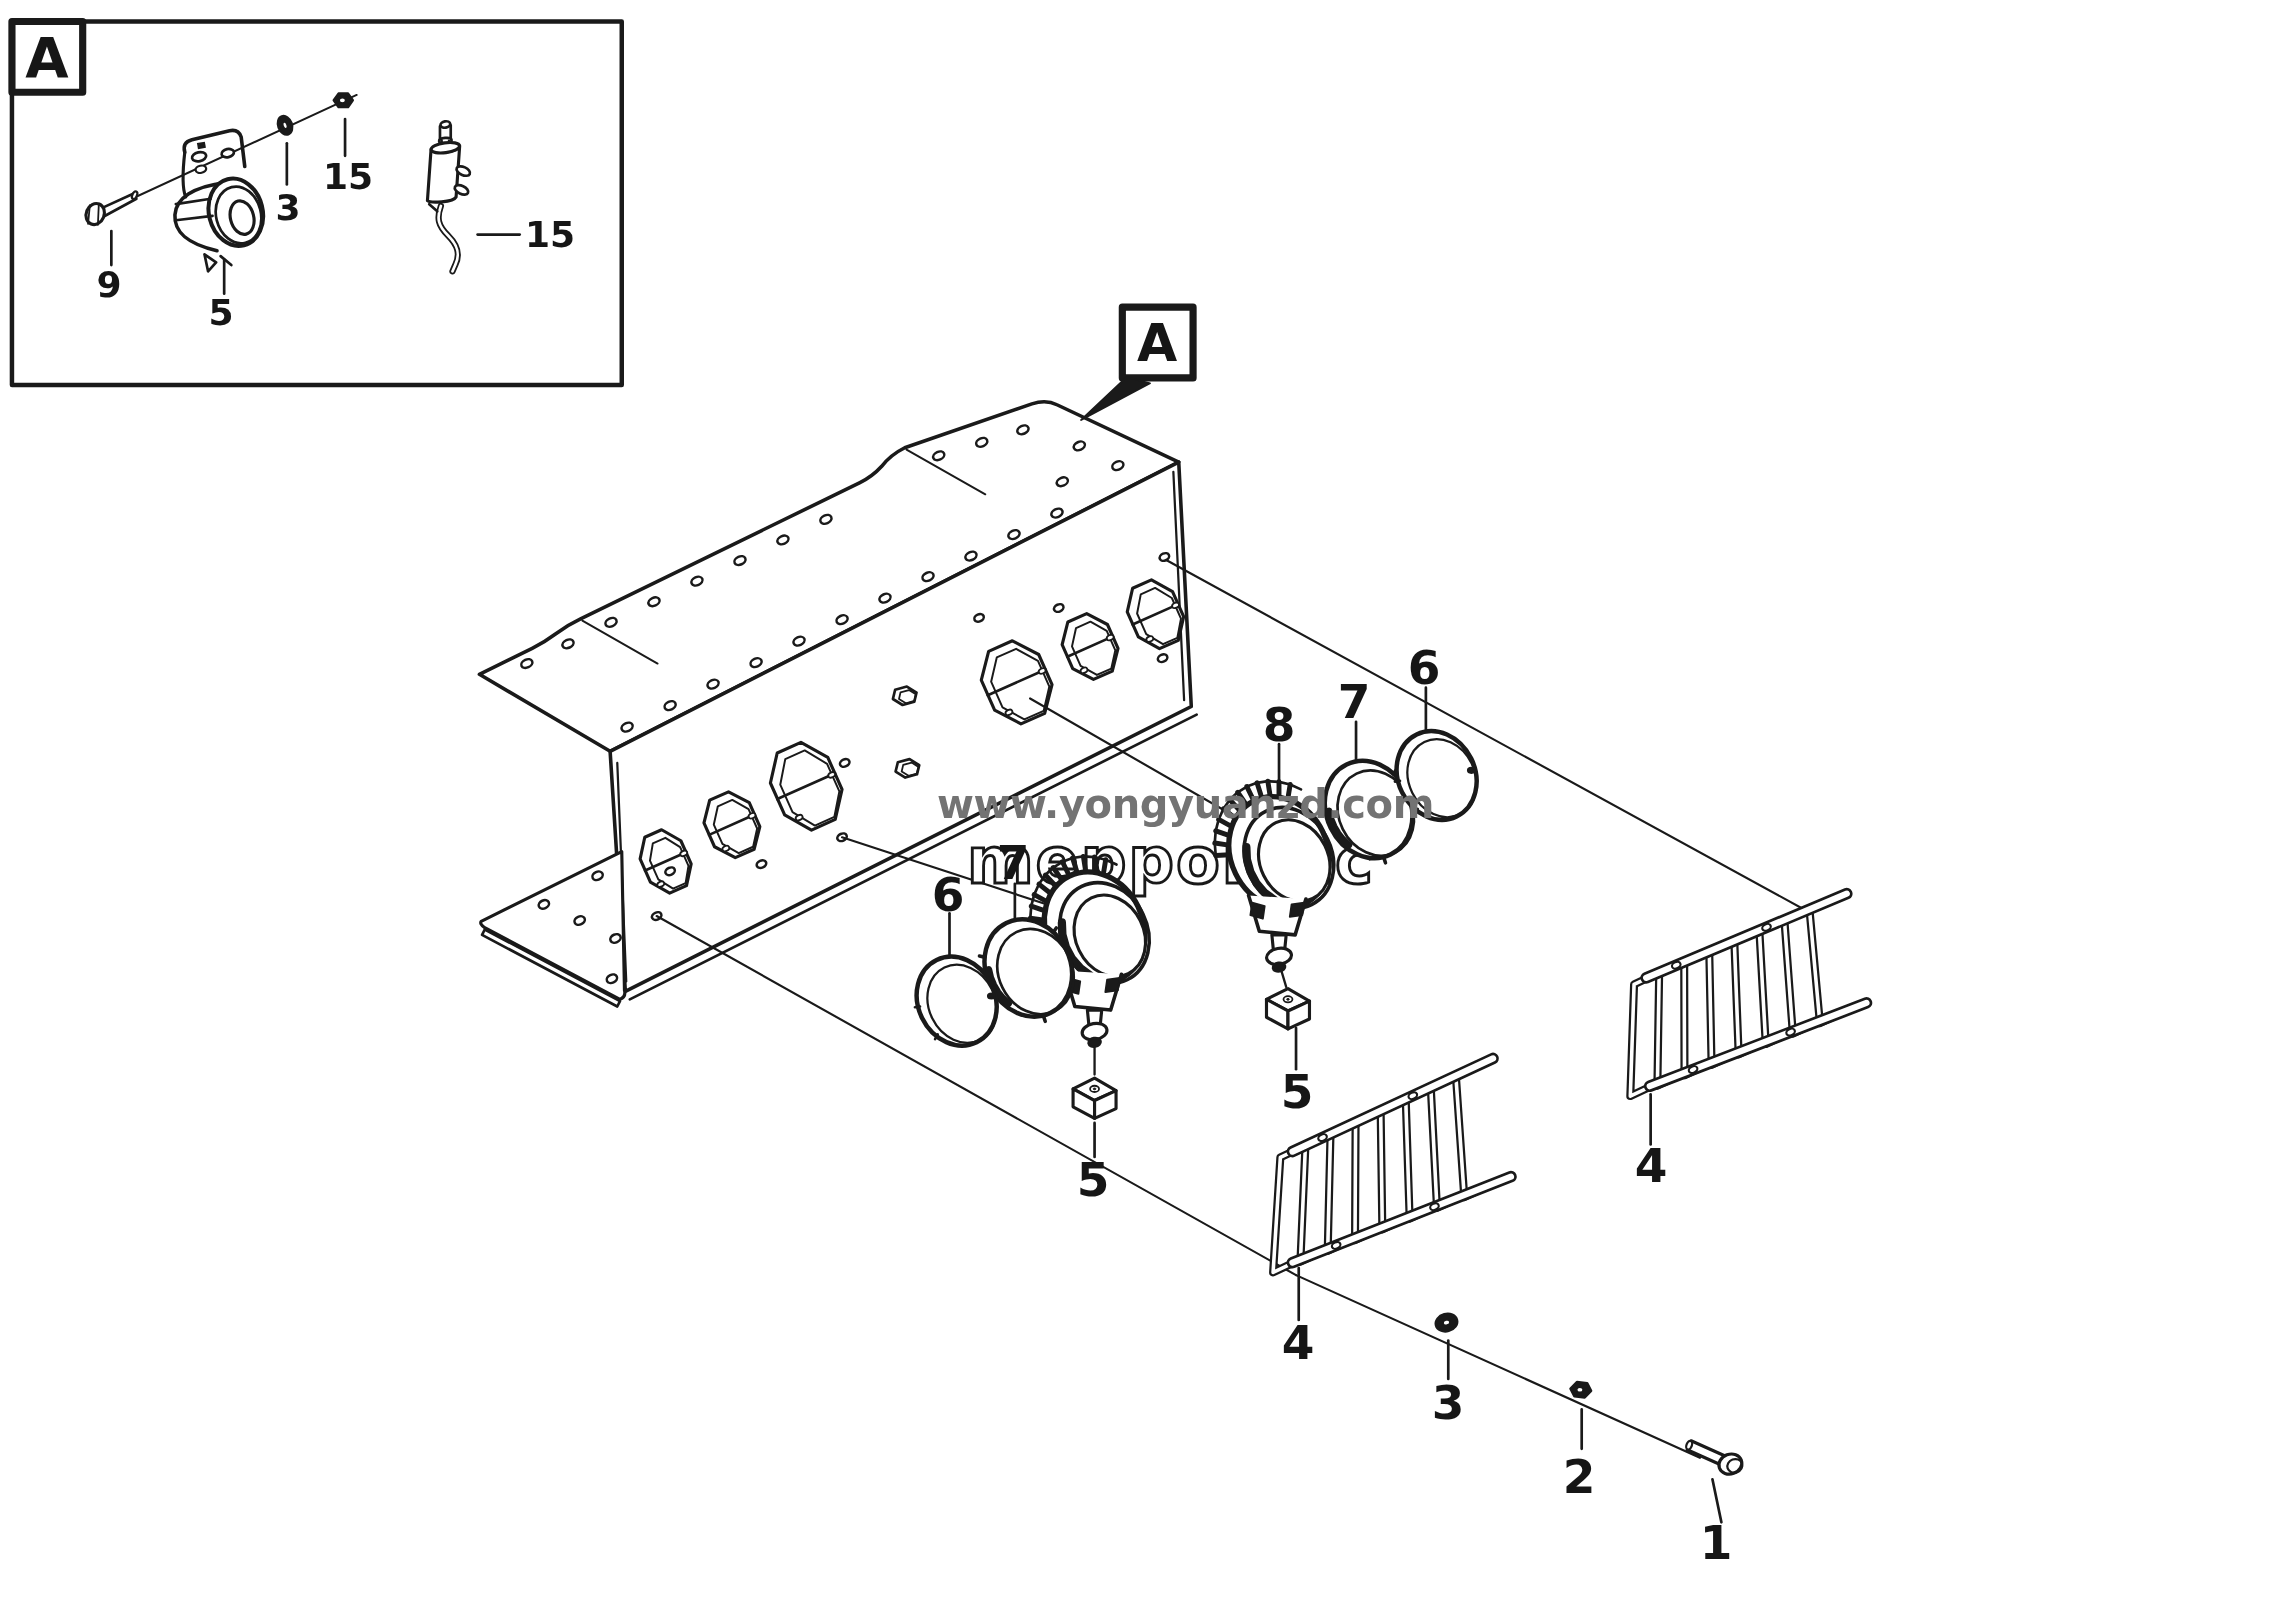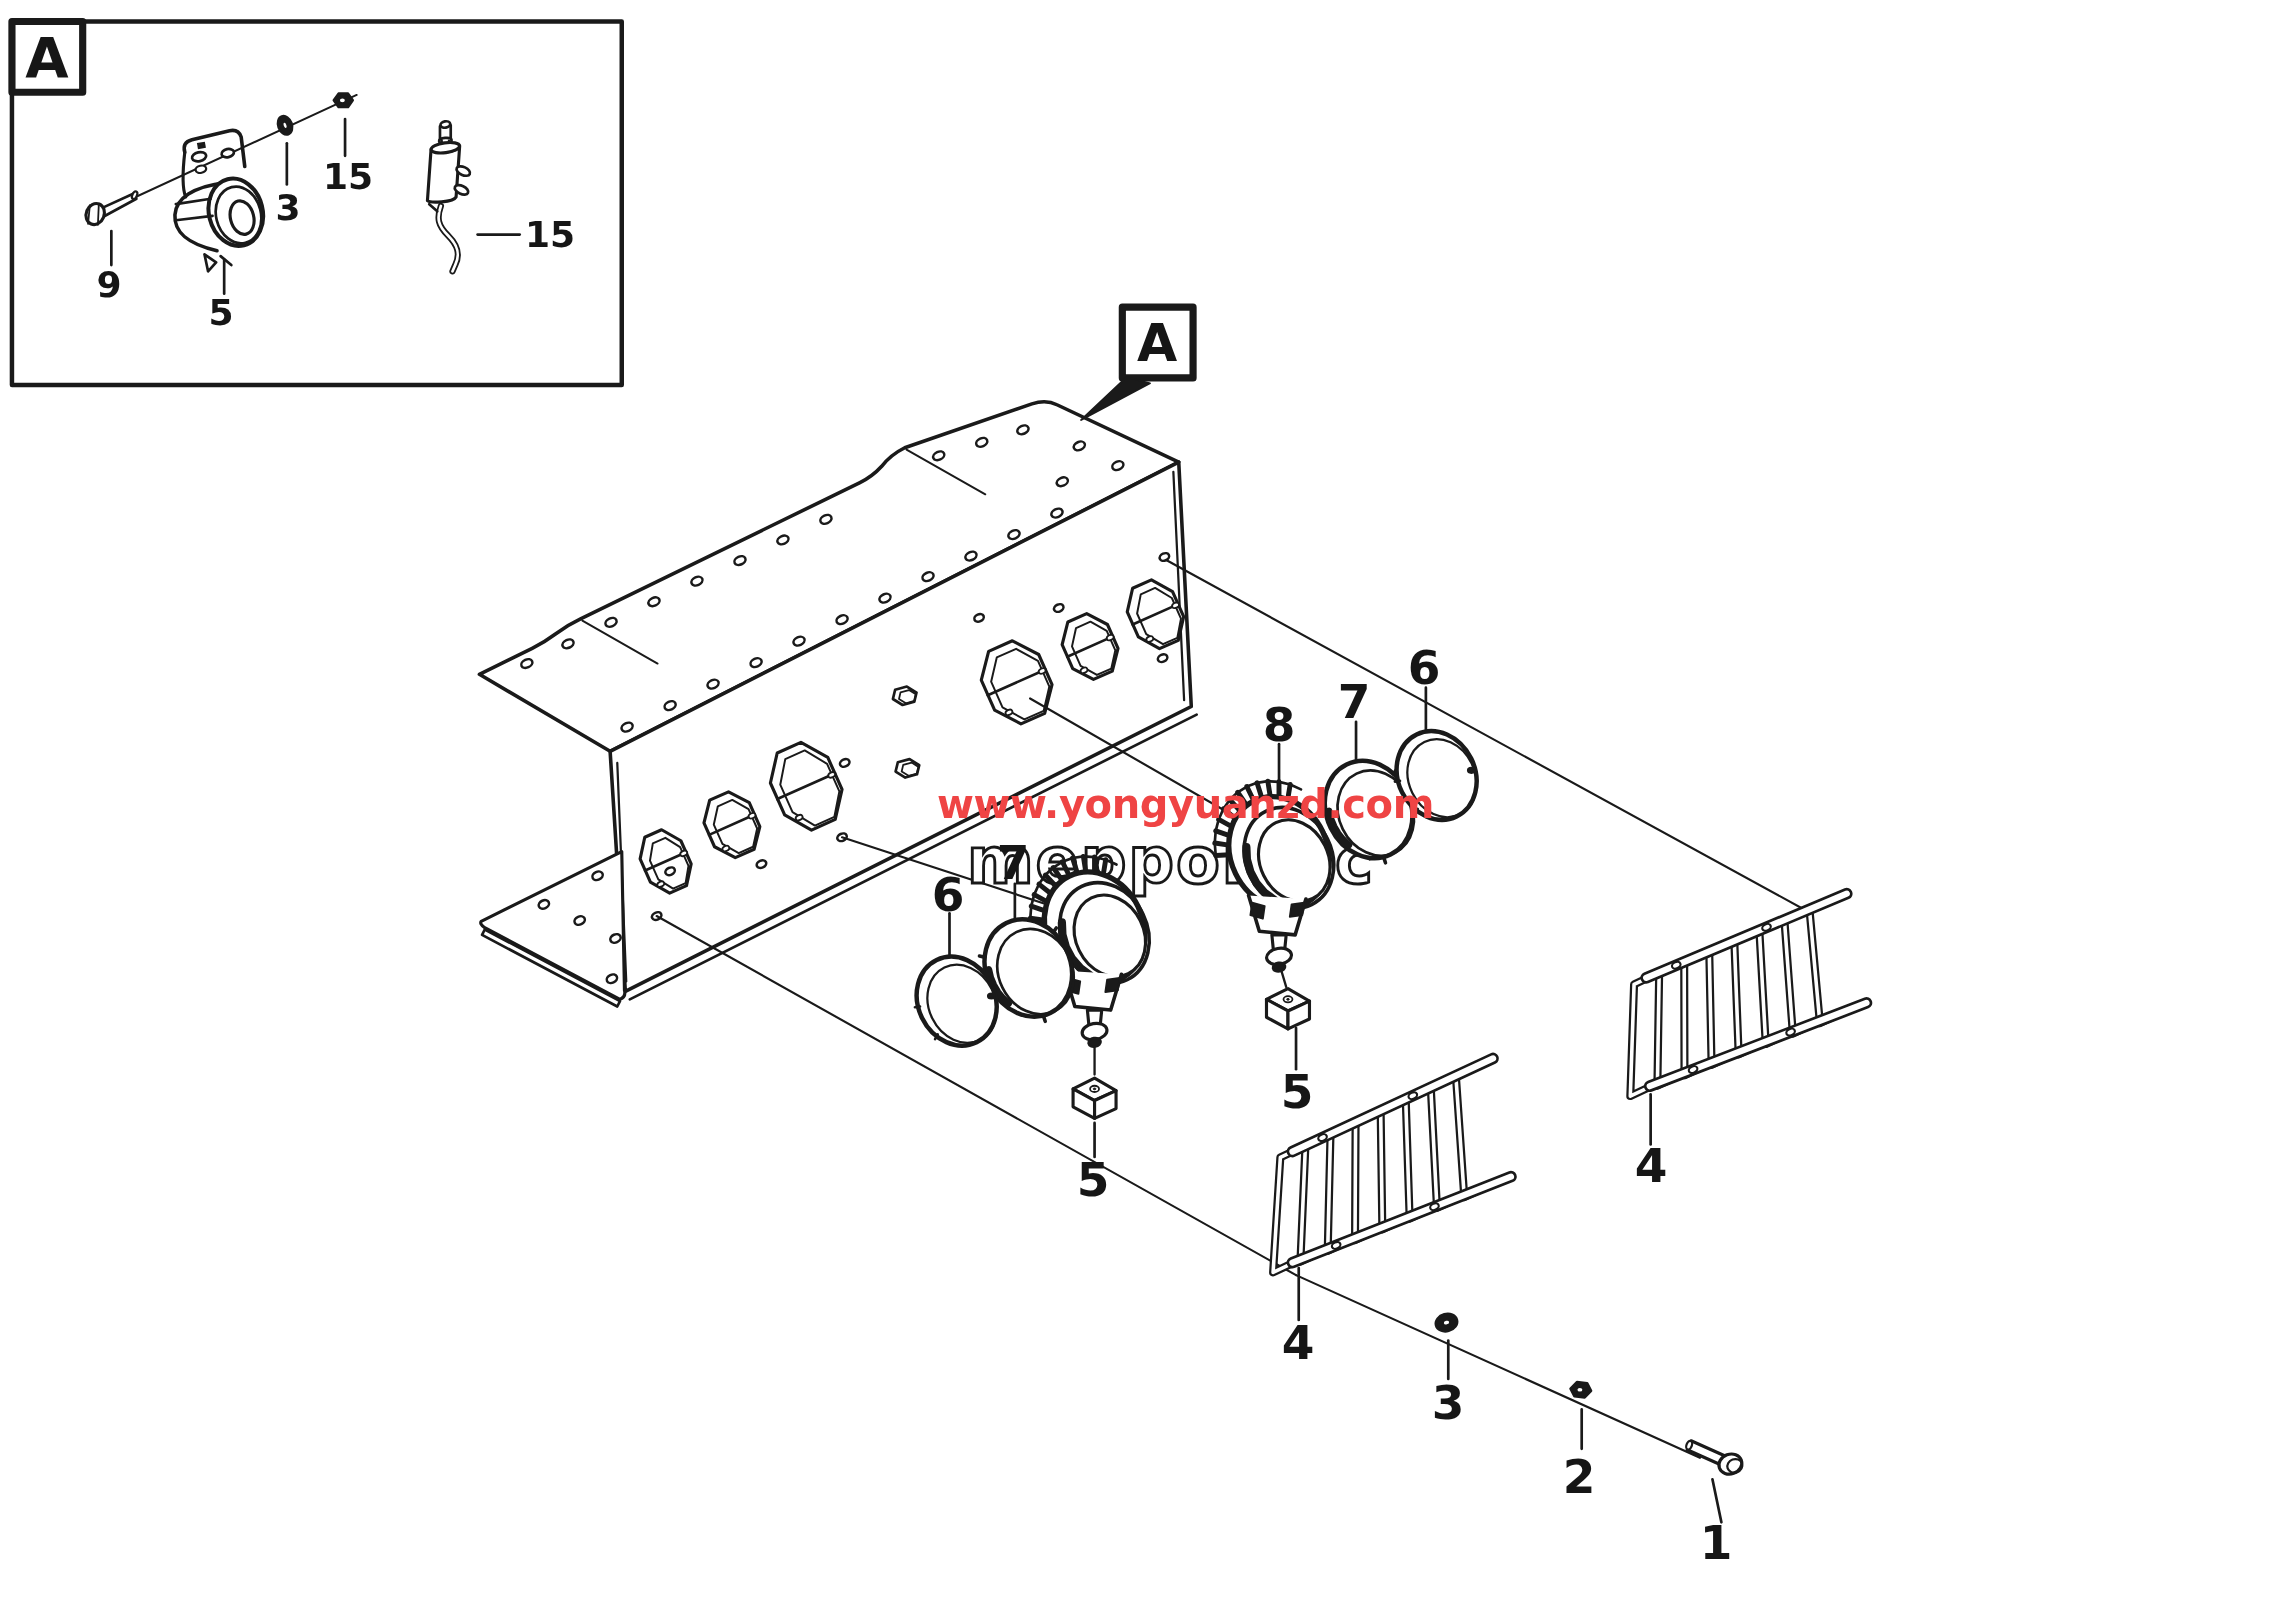--- a/index.html
+++ b/index.html
@@ -2,21 +2,21 @@
 <html style="font-size:14.3px"><head>
 <meta charset="utf-8">
 <style>
   html,body{margin:0;padding:0;background:#fff;}
   .stage{position:relative;width:2293px;height:1619px;background:#fff;overflow:hidden;
          font-family:"DejaVu Sans","Liberation Sans",sans-serif;color:#161616;}
   svg.layer{position:absolute;left:0;top:0;}
   .wm-outline{position:absolute;left:967px;top:824px;font-size:64px;font-weight:700;
               color:#fff;-webkit-text-stroke:2.9px #191919;letter-spacing:1.8px;white-space:nowrap;z-index:2;}
   .wm-blue{position:absolute;left:937px;top:781px;font-size:40px;font-weight:700;
-           color:#ef4444;letter-spacing:-0.4px;white-space:nowrap;z-index:4;}
+           color:#737373;letter-spacing:-0.4px;white-space:nowrap;z-index:4;}
   .plabel{position:absolute;transform:translate(-50%,-50%);font-weight:700;font-size:47px;
           line-height:1;z-index:5;}
   .plabel.small{font-size:36px;}
   .callout{position:absolute;transform:translate(-50%,-50%);font-weight:700;z-index:5;}
   #art-over{z-index:3;}
   #art-under{z-index:1;}
 </style>
 </head>
 <body>
 

